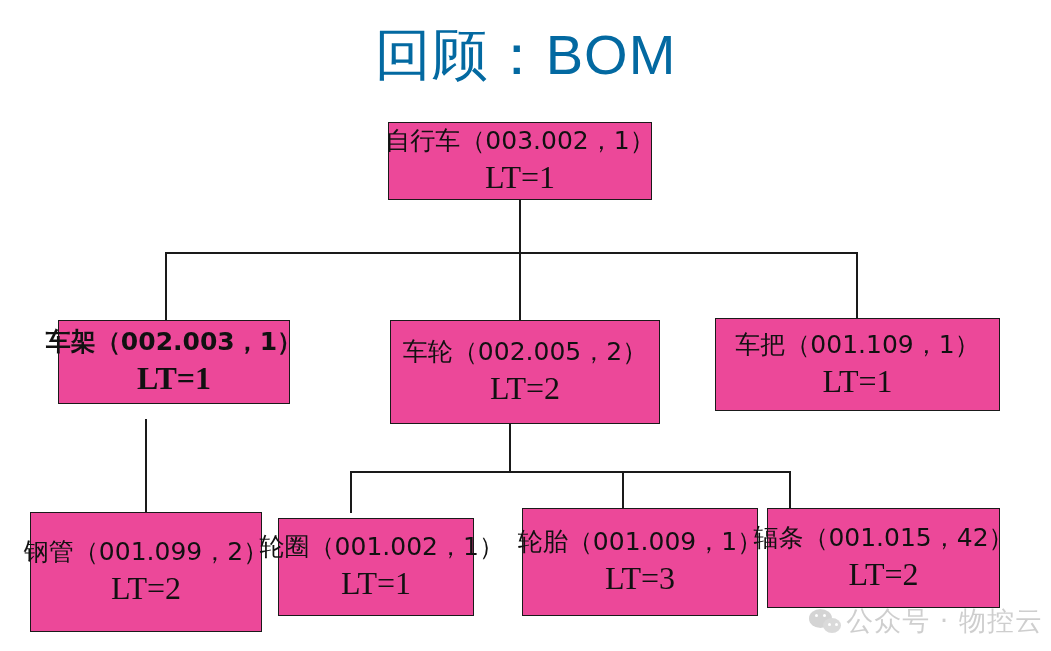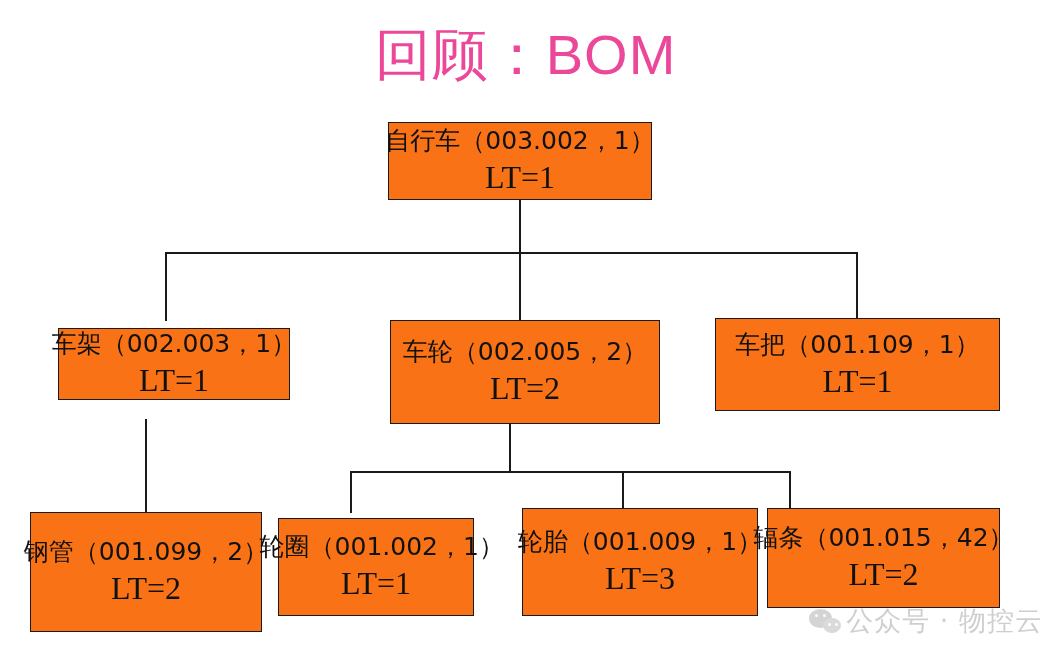--- a/index.html
+++ b/index.html
@@ -21,28 +21,28 @@
   #title {
     position: absolute;
     left: 0;
     top: 18px;
     width: 1051px;
     text-align: center;
     font-family: "Liberation Sans", "DejaVu Sans", sans-serif;
     font-size: 56px;
     font-weight: 400;
     letter-spacing: 1px;
-    color: #ec4899;
+    color: #0369a1;
     white-space: nowrap;
   }
   .node {
     position: absolute;
     box-sizing: border-box;
     border: 1.6px solid #1a1a1a;
-    background: #f97316;
+    background: #ec4899;
     z-index: 3;
   }
   .node .lines {
     position: absolute;
     left: 50%;
     top: 50%;
     transform: translate(-50%, -50%);
     width: 120%;
     text-align: center;
     white-space: nowrap;
@@ -125,21 +125,21 @@
   <div class="conn vline" style="left:622px; top:471px; height:38px;"></div>
   <div class="conn vline" style="left:789px; top:471px; height:38px;"></div>
 
   <div class="node" style="left:388px; top:122px; width:264px; height:78px;">
     <div class="lines">
       <div class="l1 cn">自行车（003.002，1）</div>
       <div class="l2">LT=1</div>
     </div>
   </div>
 
-  <div class="node" style="left:58px; top:328px; width:232px; height:72px;">
+  <div class="node" style="left:58px; top:320px; width:232px; height:84px;font-weight:bold;">
     <div class="lines">
       <div class="l1 cn">车架（002.003，1）</div>
       <div class="l2">LT=1</div>
     </div>
   </div>
 
   <div class="node" style="left:375px; top:320px; width:270px; height:104px;margin-left:15px;">
     <div class="lines">
       <div class="l1 cn">车轮（002.005，2）</div>
       <div class="l2">LT=2</div>

